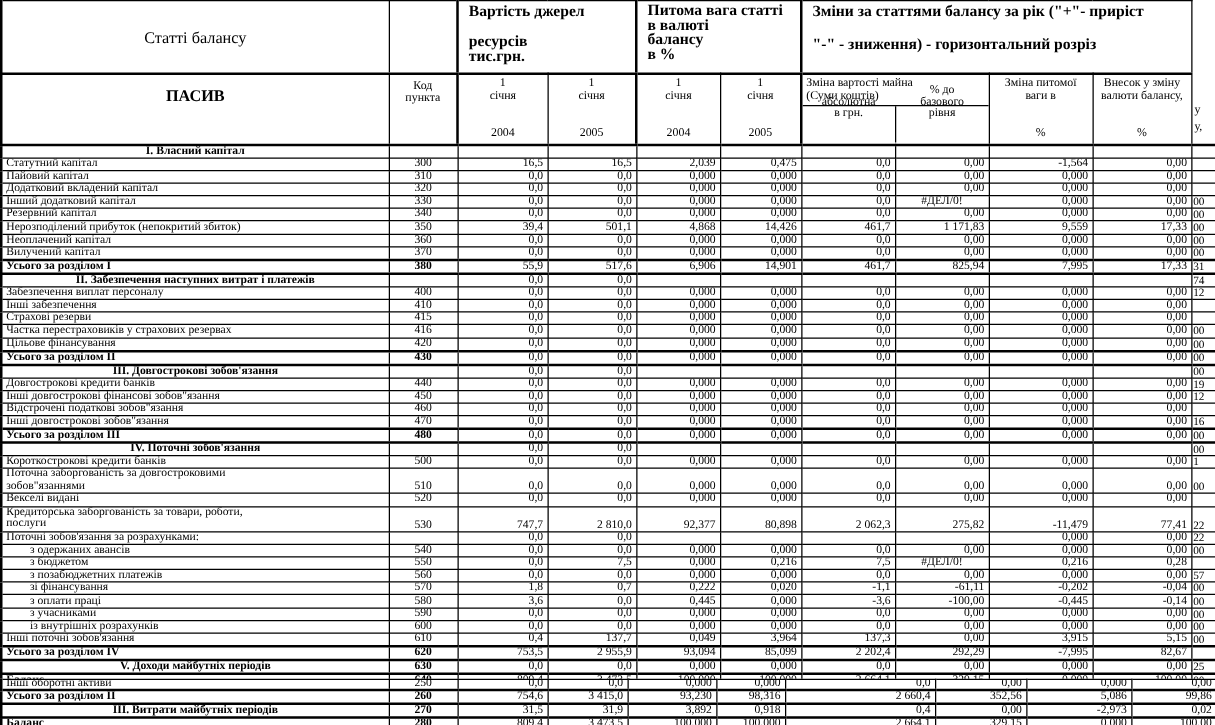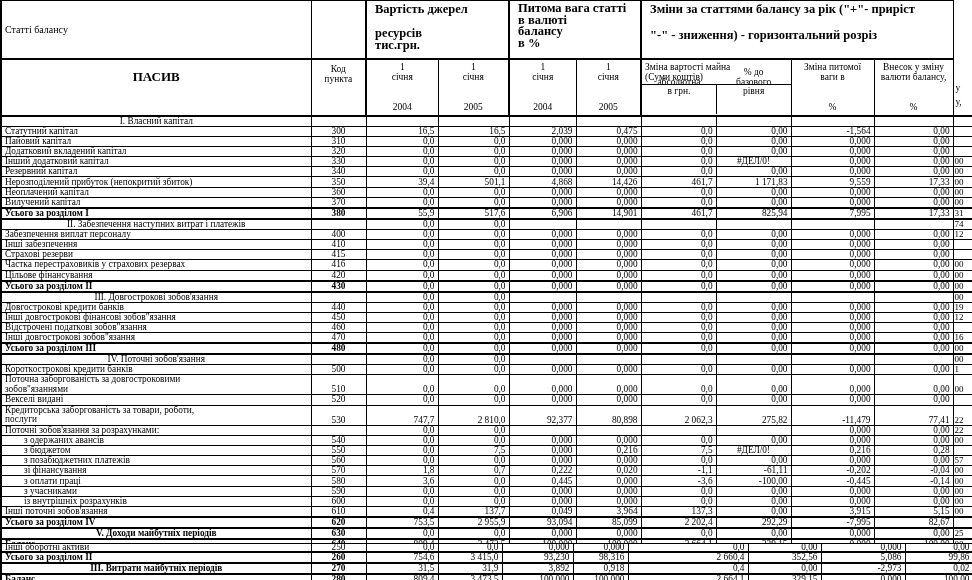--- a/index.html
+++ b/index.html
@@ -20,33 +20,33 @@
 .bottom tr.clip td{line-height:7px}
 td.lbl{text-align:left}
 td.sub{padding-left:22px}
 td.code{text-align:center}
 td.num{text-align:right}
 td.err{text-align:center}
 td.frag{padding:0 0 0 1px;font-size:9px;text-align:left}
 .main td:last-child{border-right:none}
 td:first-child{border-left:2px solid #000}
 tr.section td{border-top:2px solid #000}
-tr.section td.lbl{font-weight:normal;text-align:center}
+tr.section td.lbl{font-weight:bold;text-align:center}
 tr.total td{border-top:2px solid #000;border-bottom:2px solid #000}
 tr.total td.lbl,tr.total td.code{font-weight:bold}
 tr.seccode td.lbl{text-align:center;font-weight:bold}
 .pre{white-space:pre-line}
 .wrap{white-space:pre-line;line-height:9.5px}
 thead td{vertical-align:top}
 tr.hr1{height:58px}
 tr.hr2{height:57px}
 tr.hr1 td{border-bottom:2px solid #000}
 tr.hr2 td{border-bottom:2px solid #000}
 .bl2{border-left:2px solid #000}
-.hA1{font-size:10px;text-align:left;vertical-align:middle}
+.hA1{font-size:13px;text-align:center;vertical-align:middle}
 .hA2{font-size:13px;font-weight:bold;text-align:center;padding-top:12px}
 .hB2{font-size:9.5px;text-align:center;padding-top:4px;line-height:10px}
 .g1,.g2,.g3{font-weight:bold;font-size:12.5px;padding:2px 8px;line-height:12px}
 .g2{line-height:11.5px}
 .g3{line-height:13px}
 .vflex{height:52px;display:flex;flex-direction:column;justify-content:space-between;
   align-items:center;font-size:9.5px;line-height:10px;padding-top:2px;text-align:center}
 .ghcell{padding:0}
 .gh-top{height:25px;border-bottom:1px solid #000;font-size:9.5px;line-height:10px;
   padding:2px 3px;text-align:left}

